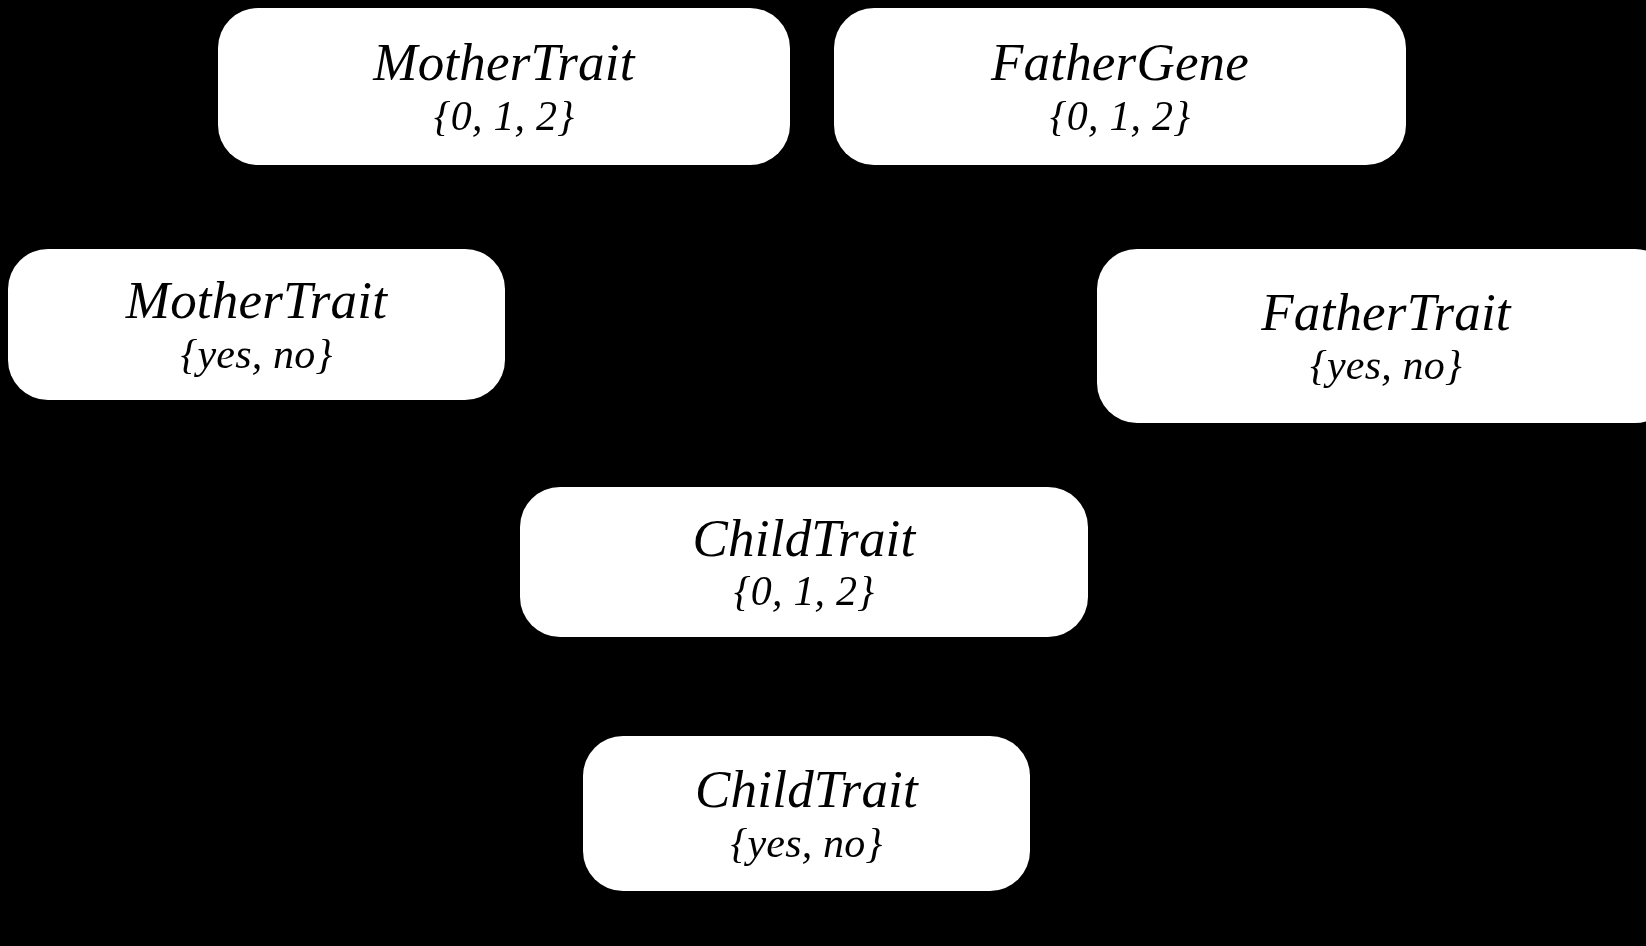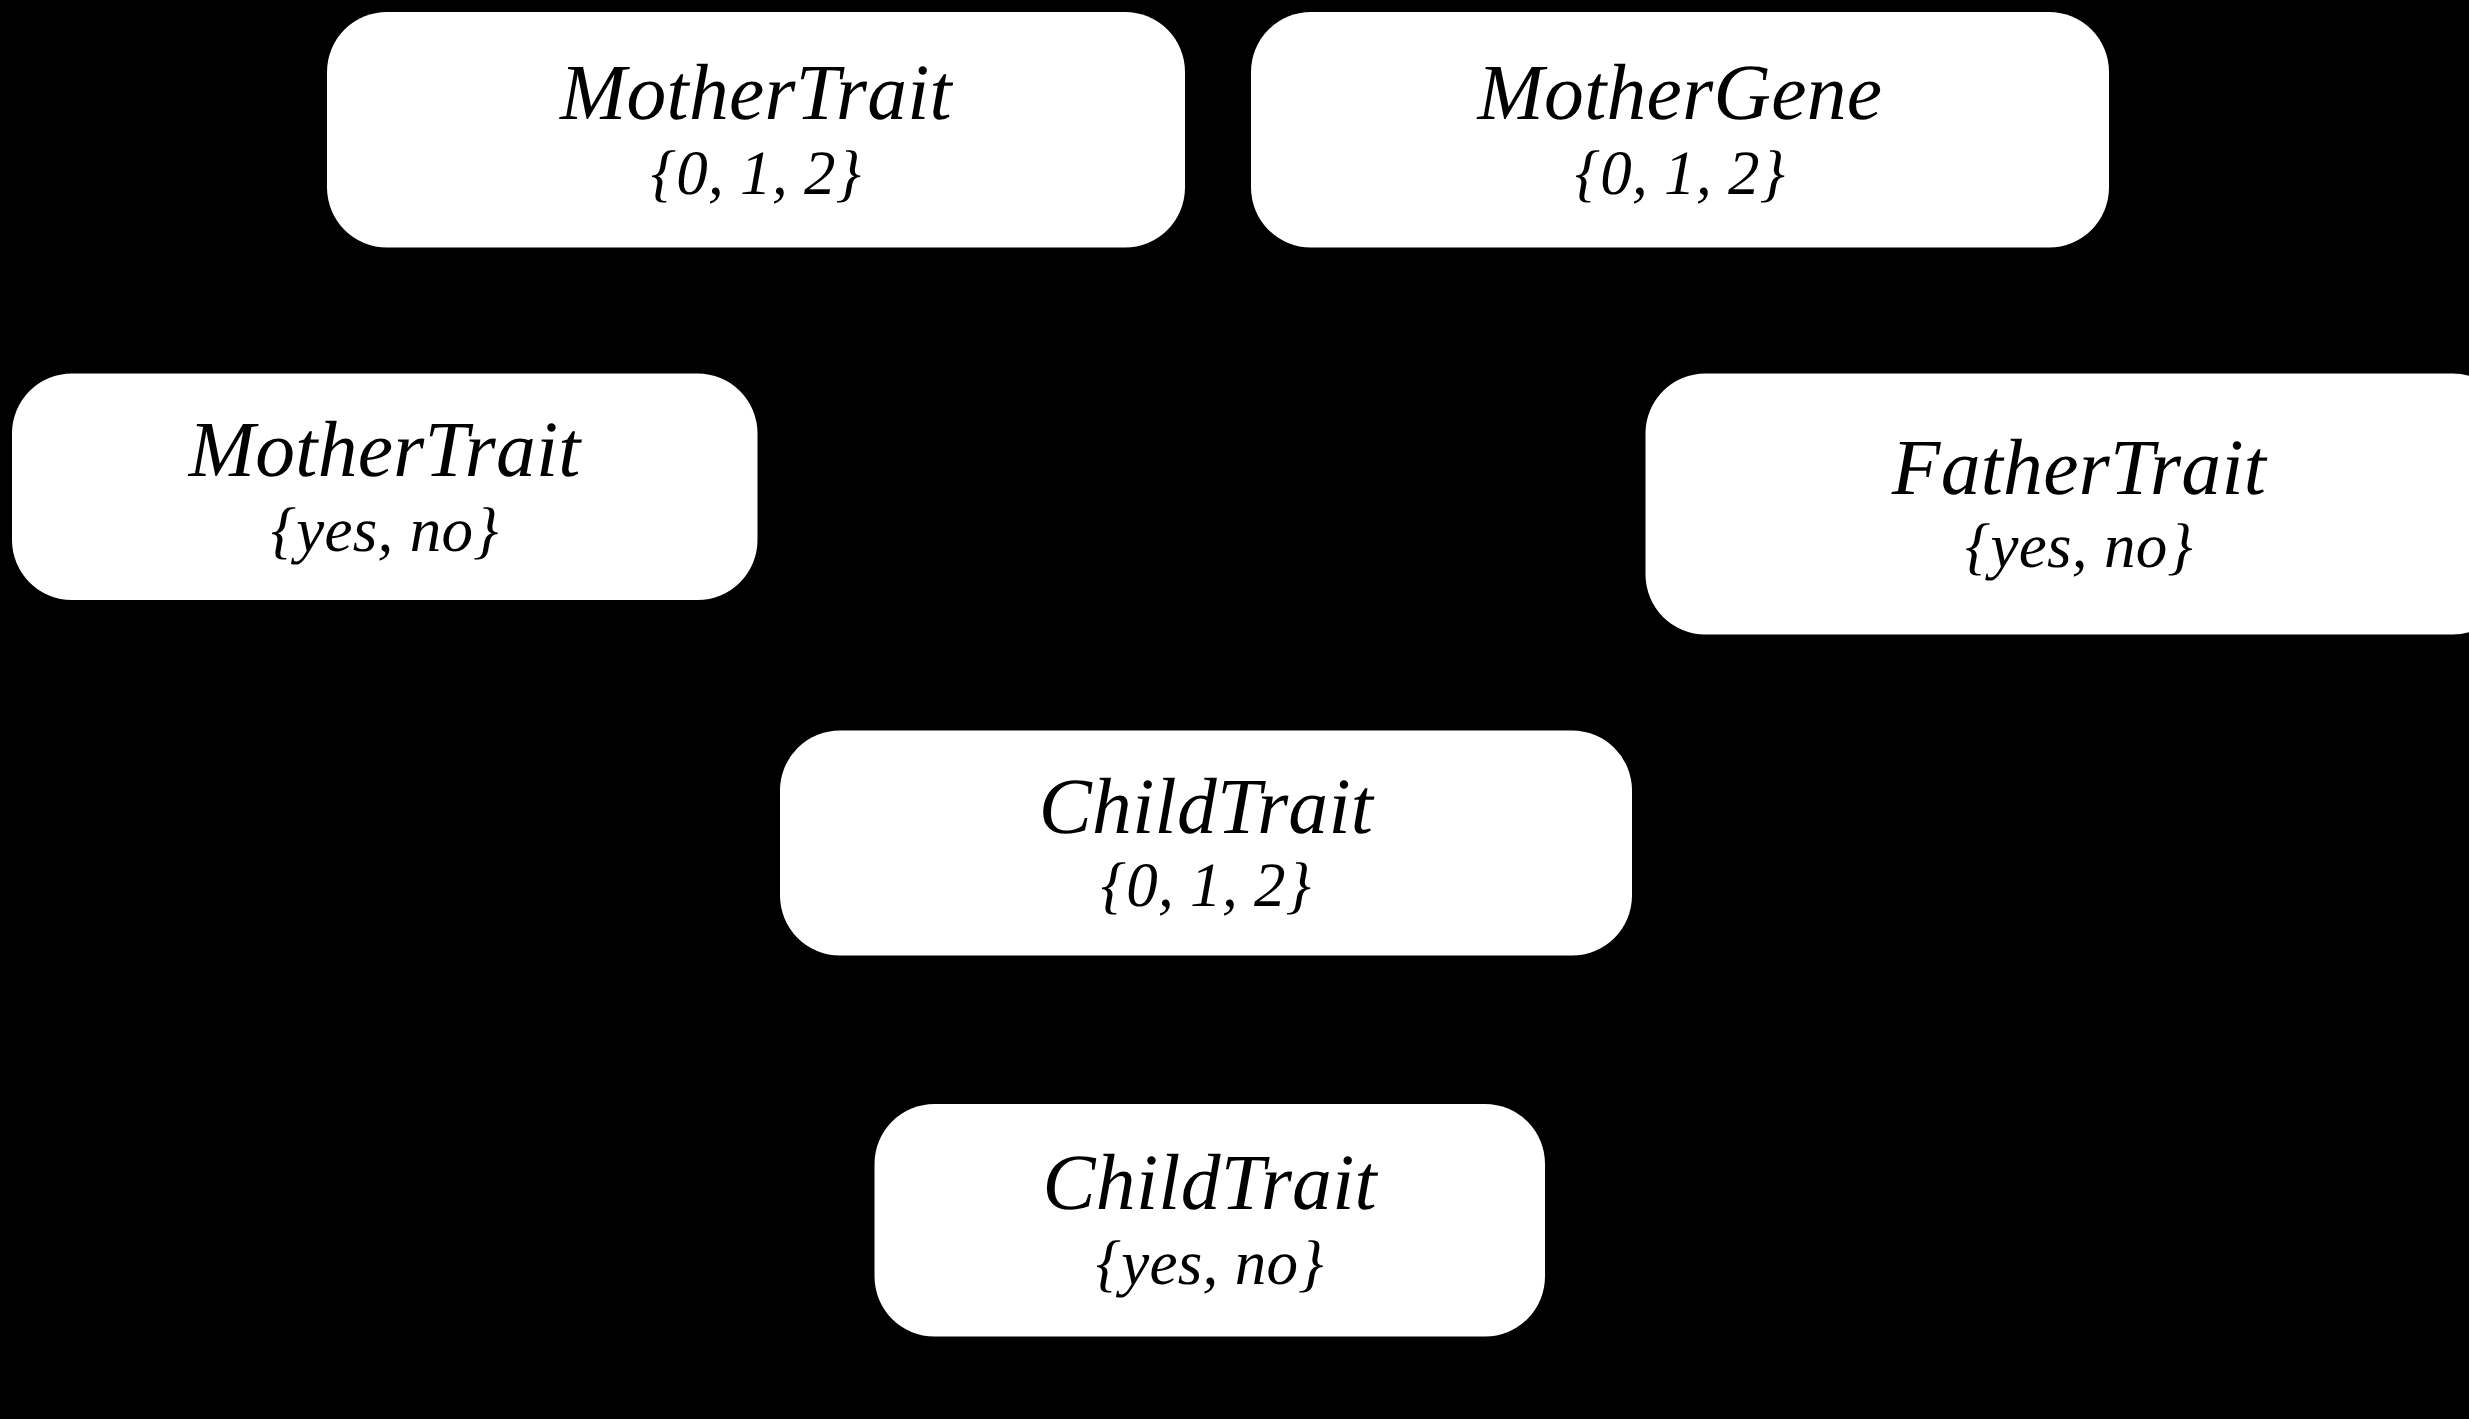--- a/index.html
+++ b/index.html
@@ -53,21 +53,21 @@
 <body>
 
 <div id="canvas">
 
   <div class="node" id="node-mother-gene">
     <div class="node-title">MotherTrait</div>
     <div class="node-domain">{0, 1, 2}</div>
   </div>
 
   <div class="node" id="node-father-gene">
-    <div class="node-title">MotherGene</div>
+    <div class="node-title">FatherGene</div>
     <div class="node-domain">{0, 1, 2}</div>
   </div>
 
   <div class="node" id="node-mother-trait">
     <div class="node-title">MotherTrait</div>
     <div class="node-domain">{yes, no}</div>
   </div>
 
   <div class="node" id="node-father-trait">
     <div class="node-title">FatherTrait</div>

